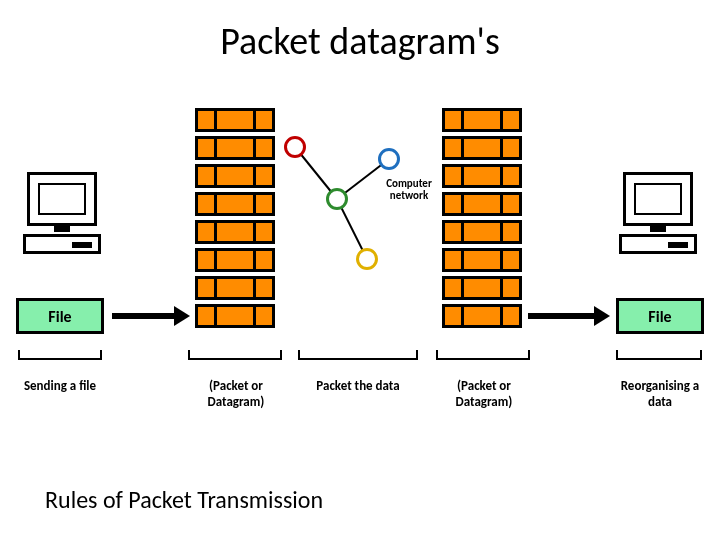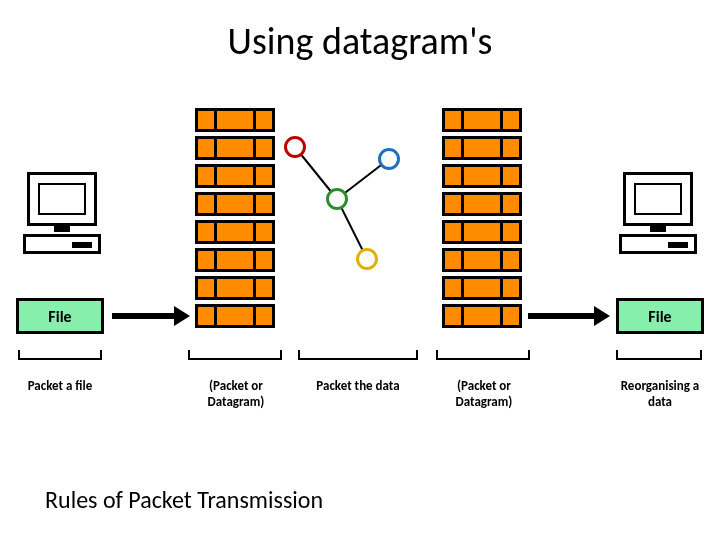--- a/index.html
+++ b/index.html
@@ -199,21 +199,21 @@
   .c5 { left: 608px; width: 104px; }
 
   
   .netlines {
     position:absolute; left:0; top:0; width:160px; height:150px;
   }
 </style>
 </head>
 <body>
 
-<div class="title">Using datagram's</div>
+<div class="title">Packet datagram's</div>
 
 <div class="computer left">
   <div class="monitor"></div>
   <div class="stand"></div>
   <div class="case"></div>
 </div>
 
 <div class="computer right">
   <div class="monitor"></div>
   <div class="stand"></div>
@@ -244,39 +244,40 @@
 <div class="net">
   <svg class="netlines">
     <line x1="15" y1="17" x2="57" y2="69" stroke="#000" stroke-width="2"></line>
     <line x1="109" y1="29" x2="57" y2="69" stroke="#000" stroke-width="2"></line>
     <line x1="57" y1="69" x2="87" y2="129" stroke="#000" stroke-width="2"></line>
   </svg>
   <div class="node n1"></div>
   <div class="node n2"></div>
   <div class="node n3"></div>
   <div class="node n4"></div>
+  <div class="netlabel">Computer network</div>
 </div>
 
 <div class="filebox left">File</div>
 <div class="filebox right">File</div>
 
 <div class="arrow a1">
   <div class="shaft"></div>
     <div class="head"></div>
 </div>
 <div class="arrow a2">
   <div class="shaft"></div>
     <div class="head"></div>
 </div>
 
 <div class="brace b1"></div>
 <div class="brace b2"></div>
 <div class="brace b3"></div>
 <div class="brace b4"></div>
 <div class="brace b5"></div>
 
-<div class="cap c1">Packet a file</div>
+<div class="cap c1">Sending a file</div>
 <div class="cap c2">(Packet or Datagram)</div>
 <div class="cap c3">Packet the data</div>
 <div class="cap c4">(Packet or Datagram)</div>
 <div class="cap c5">Reorganising a data</div>
 
 <div class="subtitle">Rules of Packet Transmission</div>
 
 </body></html>

